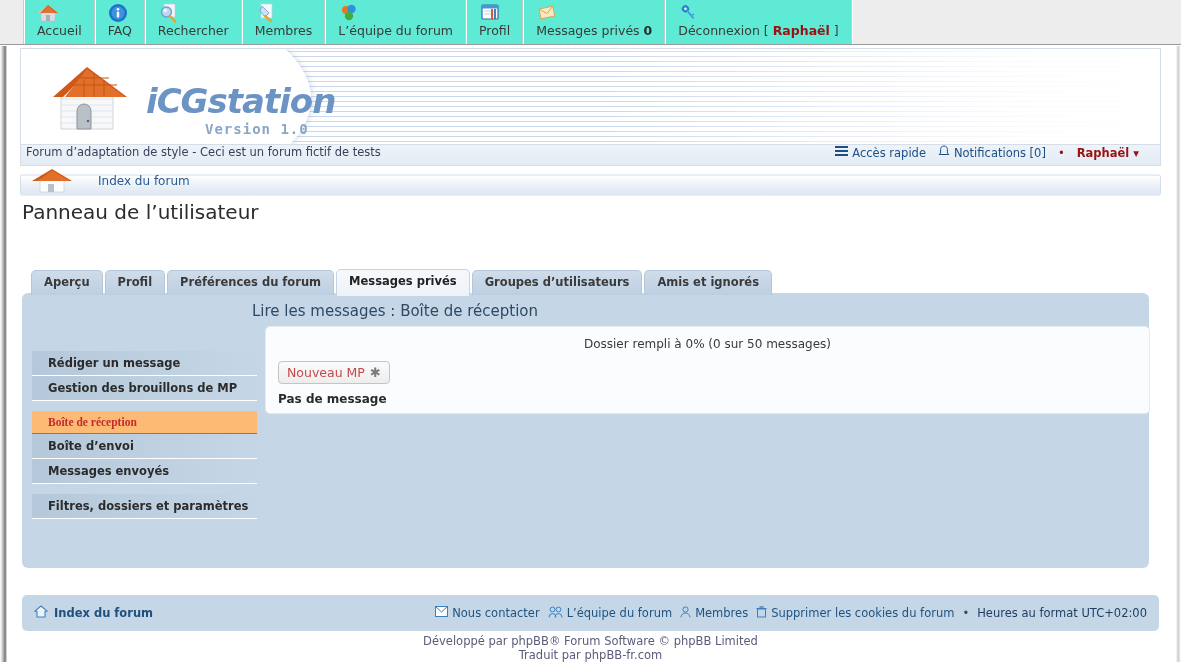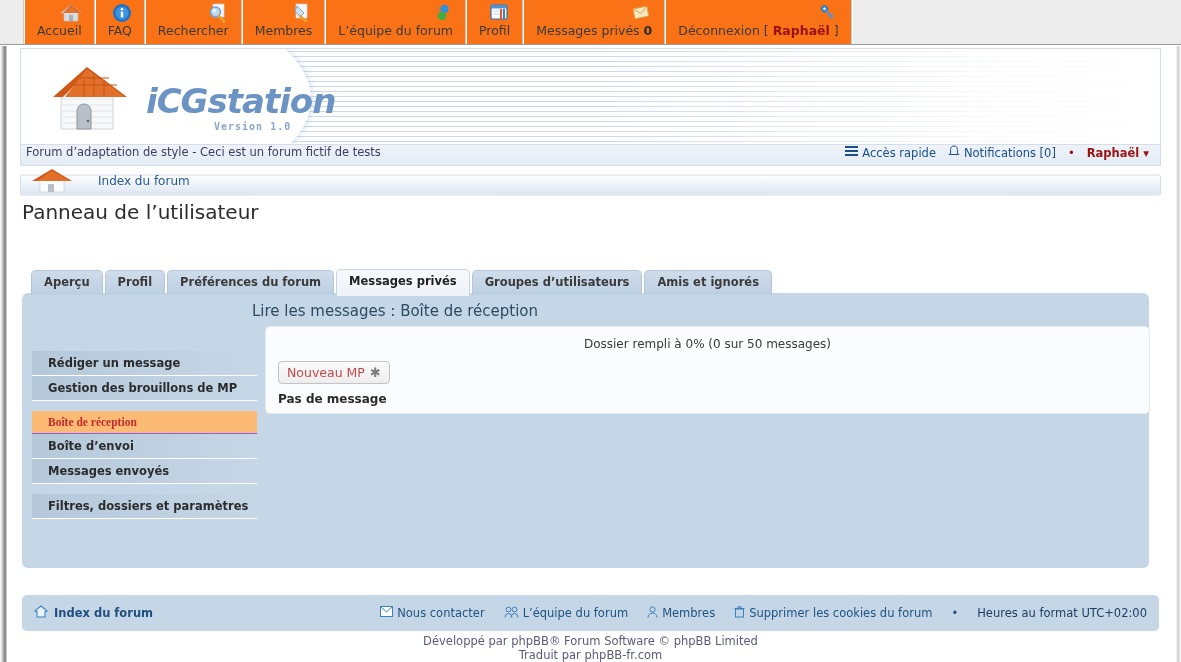--- a/index.html
+++ b/index.html
@@ -19,25 +19,25 @@
     border-bottom: 1px solid #9a9a9a;
     display: flex;
     align-items: stretch;
   }
   .topnav-spacer { width: 24px; height: 100%; background: #ededed; border-right: 1px solid #cccccc;}
   .topnav-item {
     border-right: 1px solid #c8c8c8;
     border-left: 1px solid #ffffff;
     display: flex;
     flex-direction: column;
-    align-items: flex-end;
+    align-items: flex-start;
     justify-content: flex-start;
     padding: 3px 12px 14px 12px;
     cursor: pointer;
-    background: #f97316;
+    background: #5eead4;
   }
   .topnav-item:first-child { border-left: 1px solid #c8c8c8;}
   .topnav-icon { height: 24px; display: flex; align-items: center; justify-content: center; }
   .topnav-label {
     font-size: 12.5px;
     color: #3a3a3a;
     white-space: nowrap;
     line-height: 15px;
     padding-bottom: 2px;
   }
@@ -96,43 +96,43 @@
   .logo-text {
     position:absolute; left: 125px; top: 32px;
     font-family: "DejaVu Sans", "Liberation Sans", sans-serif;
     font-size: 34px;
     font-style: italic;
     font-weight: bold;
     color: #6b93c4;
     letter-spacing: -1px;
   }
   .logo-version {
-    position:absolute; left: 193px; top: 72px;
+    position:absolute; left: 184px; top: 72px;
     font-family: "DejaVu Sans Mono", monospace;
-    font-size: 10px;
+    font-size: 14px;
     font-weight: bold;
     color: #8aa6c8;
     letter-spacing: 1px;
   }
 
   
   .descbar {
     position: absolute;
     left: 20px; top: 98px;
     width: 1141px; height: 22px;
     background: linear-gradient(to bottom, #eef3f9 0%, #e3ebf4 100%);
     border: 1px solid #d4dde8;
     display: flex; align-items: flex-start;
     font-size: 11.5px;
     color: #4a4a6a;
   }
   .descbar-left { padding-left: 5px; color: #3d3d5c; font-size: 11.5px; }
   .descbar-right {
     margin-left: auto; display:flex; align-items:center; gap: 12px;
-    padding-right: 11px; font-size: 11.5px; color: #1e5a96;
+    padding-right: 21px; font-size: 11.5px; color: #1e5a96;
   }
   .descbar-right .qlink { display:flex; align-items:center; gap:4px; cursor:pointer; color:#1b4f86;}
   .user-menu { color: #9b1111; font-weight: bold; cursor: pointer; }
   .bullet-sep { color:#9b1111; }
 
   
   .crumbwrap {
     position: absolute; left: 20px; top: 122px;
     width: 1141px; height: 26px;
   }
@@ -246,21 +246,21 @@
   .footerbar {
     position: absolute; left: 22px; top: 549px;
     width: 1137px; height: 36px;
     background: #c5d7e7;
     border-radius: 5px;
     display:flex; align-items:center;
     padding: 0 12px;
     font-size: 11.5px;
   }
   .footer-home { display:flex; align-items:center; gap:6px; color:#1f4f7d; font-weight:bold; cursor:pointer;}
-  .footer-links { margin-left:auto; display:flex; align-items:center; gap:19px; color:#1f5382;}
+  .footer-links { margin-left:auto; display:flex; align-items:center; gap:8px; color:#1f5382;}
   .footer-links .flink { display:flex; align-items:center; gap:4px; cursor:pointer; }
   .footer-links .ftime { color:#1f3f63; }
 
   
   .credits {
     position:absolute; left:0; top: 588px;
     width: 1181px;
     text-align:center;
     font-size: 11.5px;
     color: #5b5b7a;

